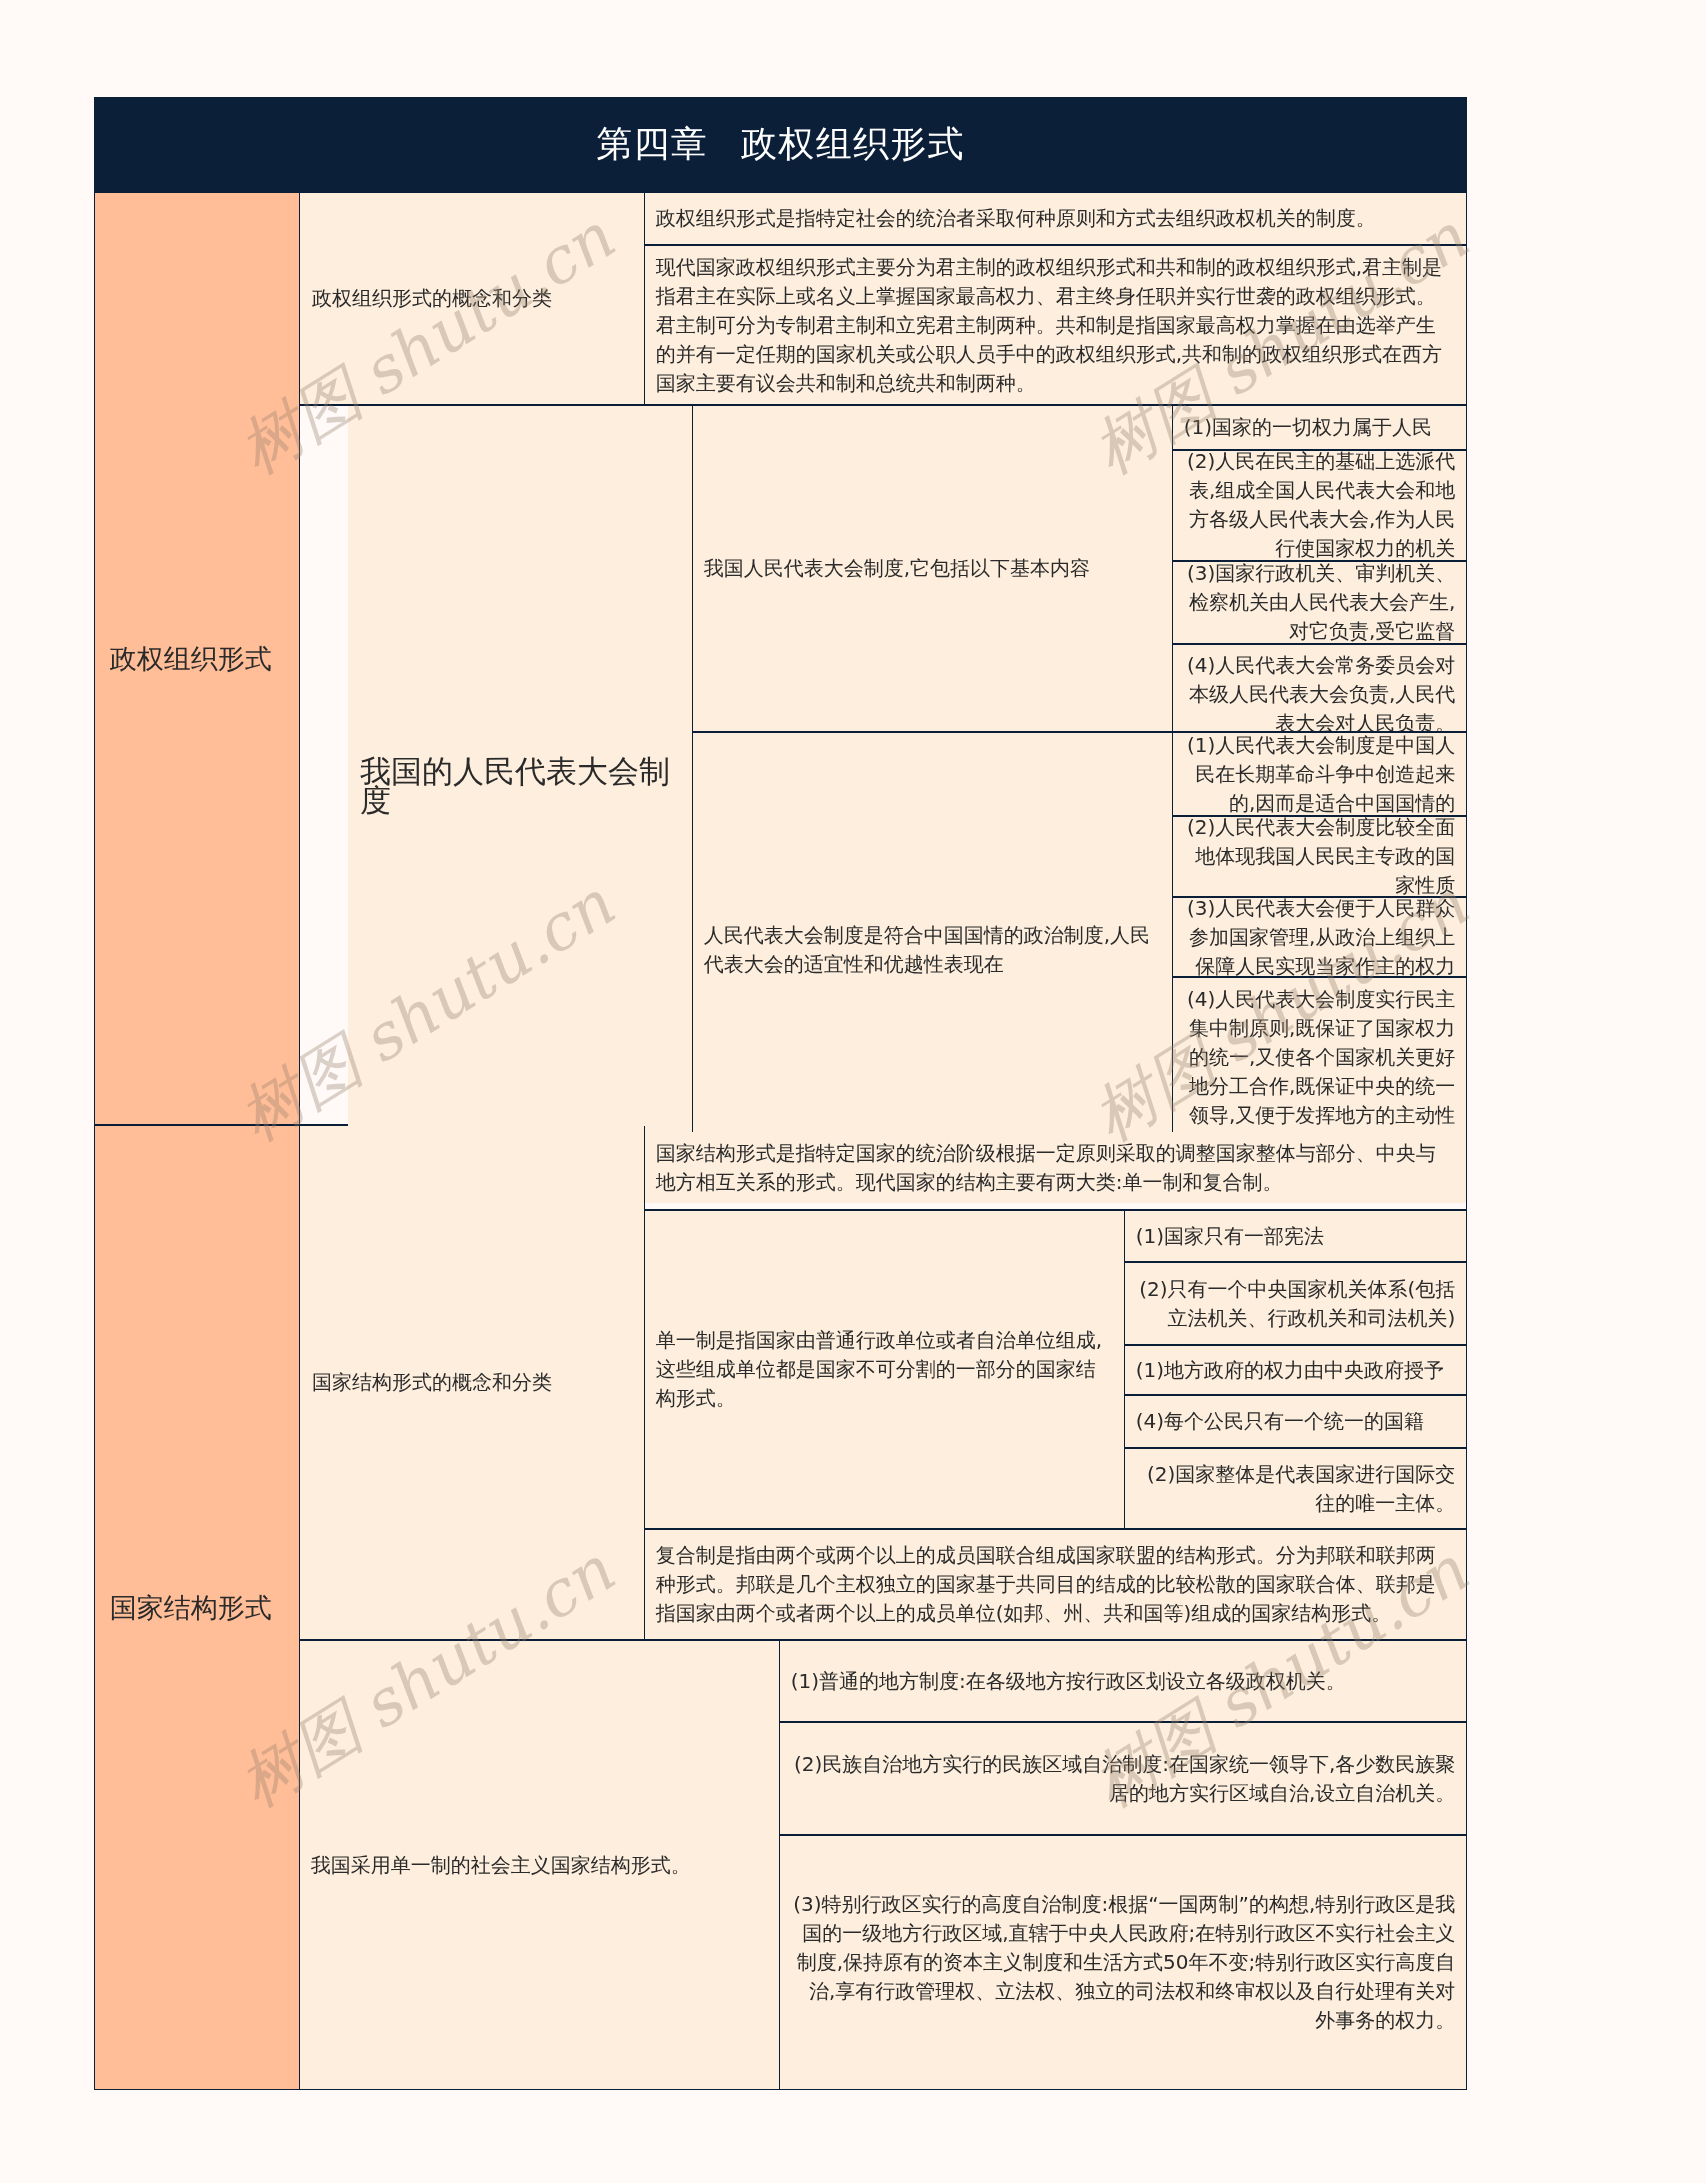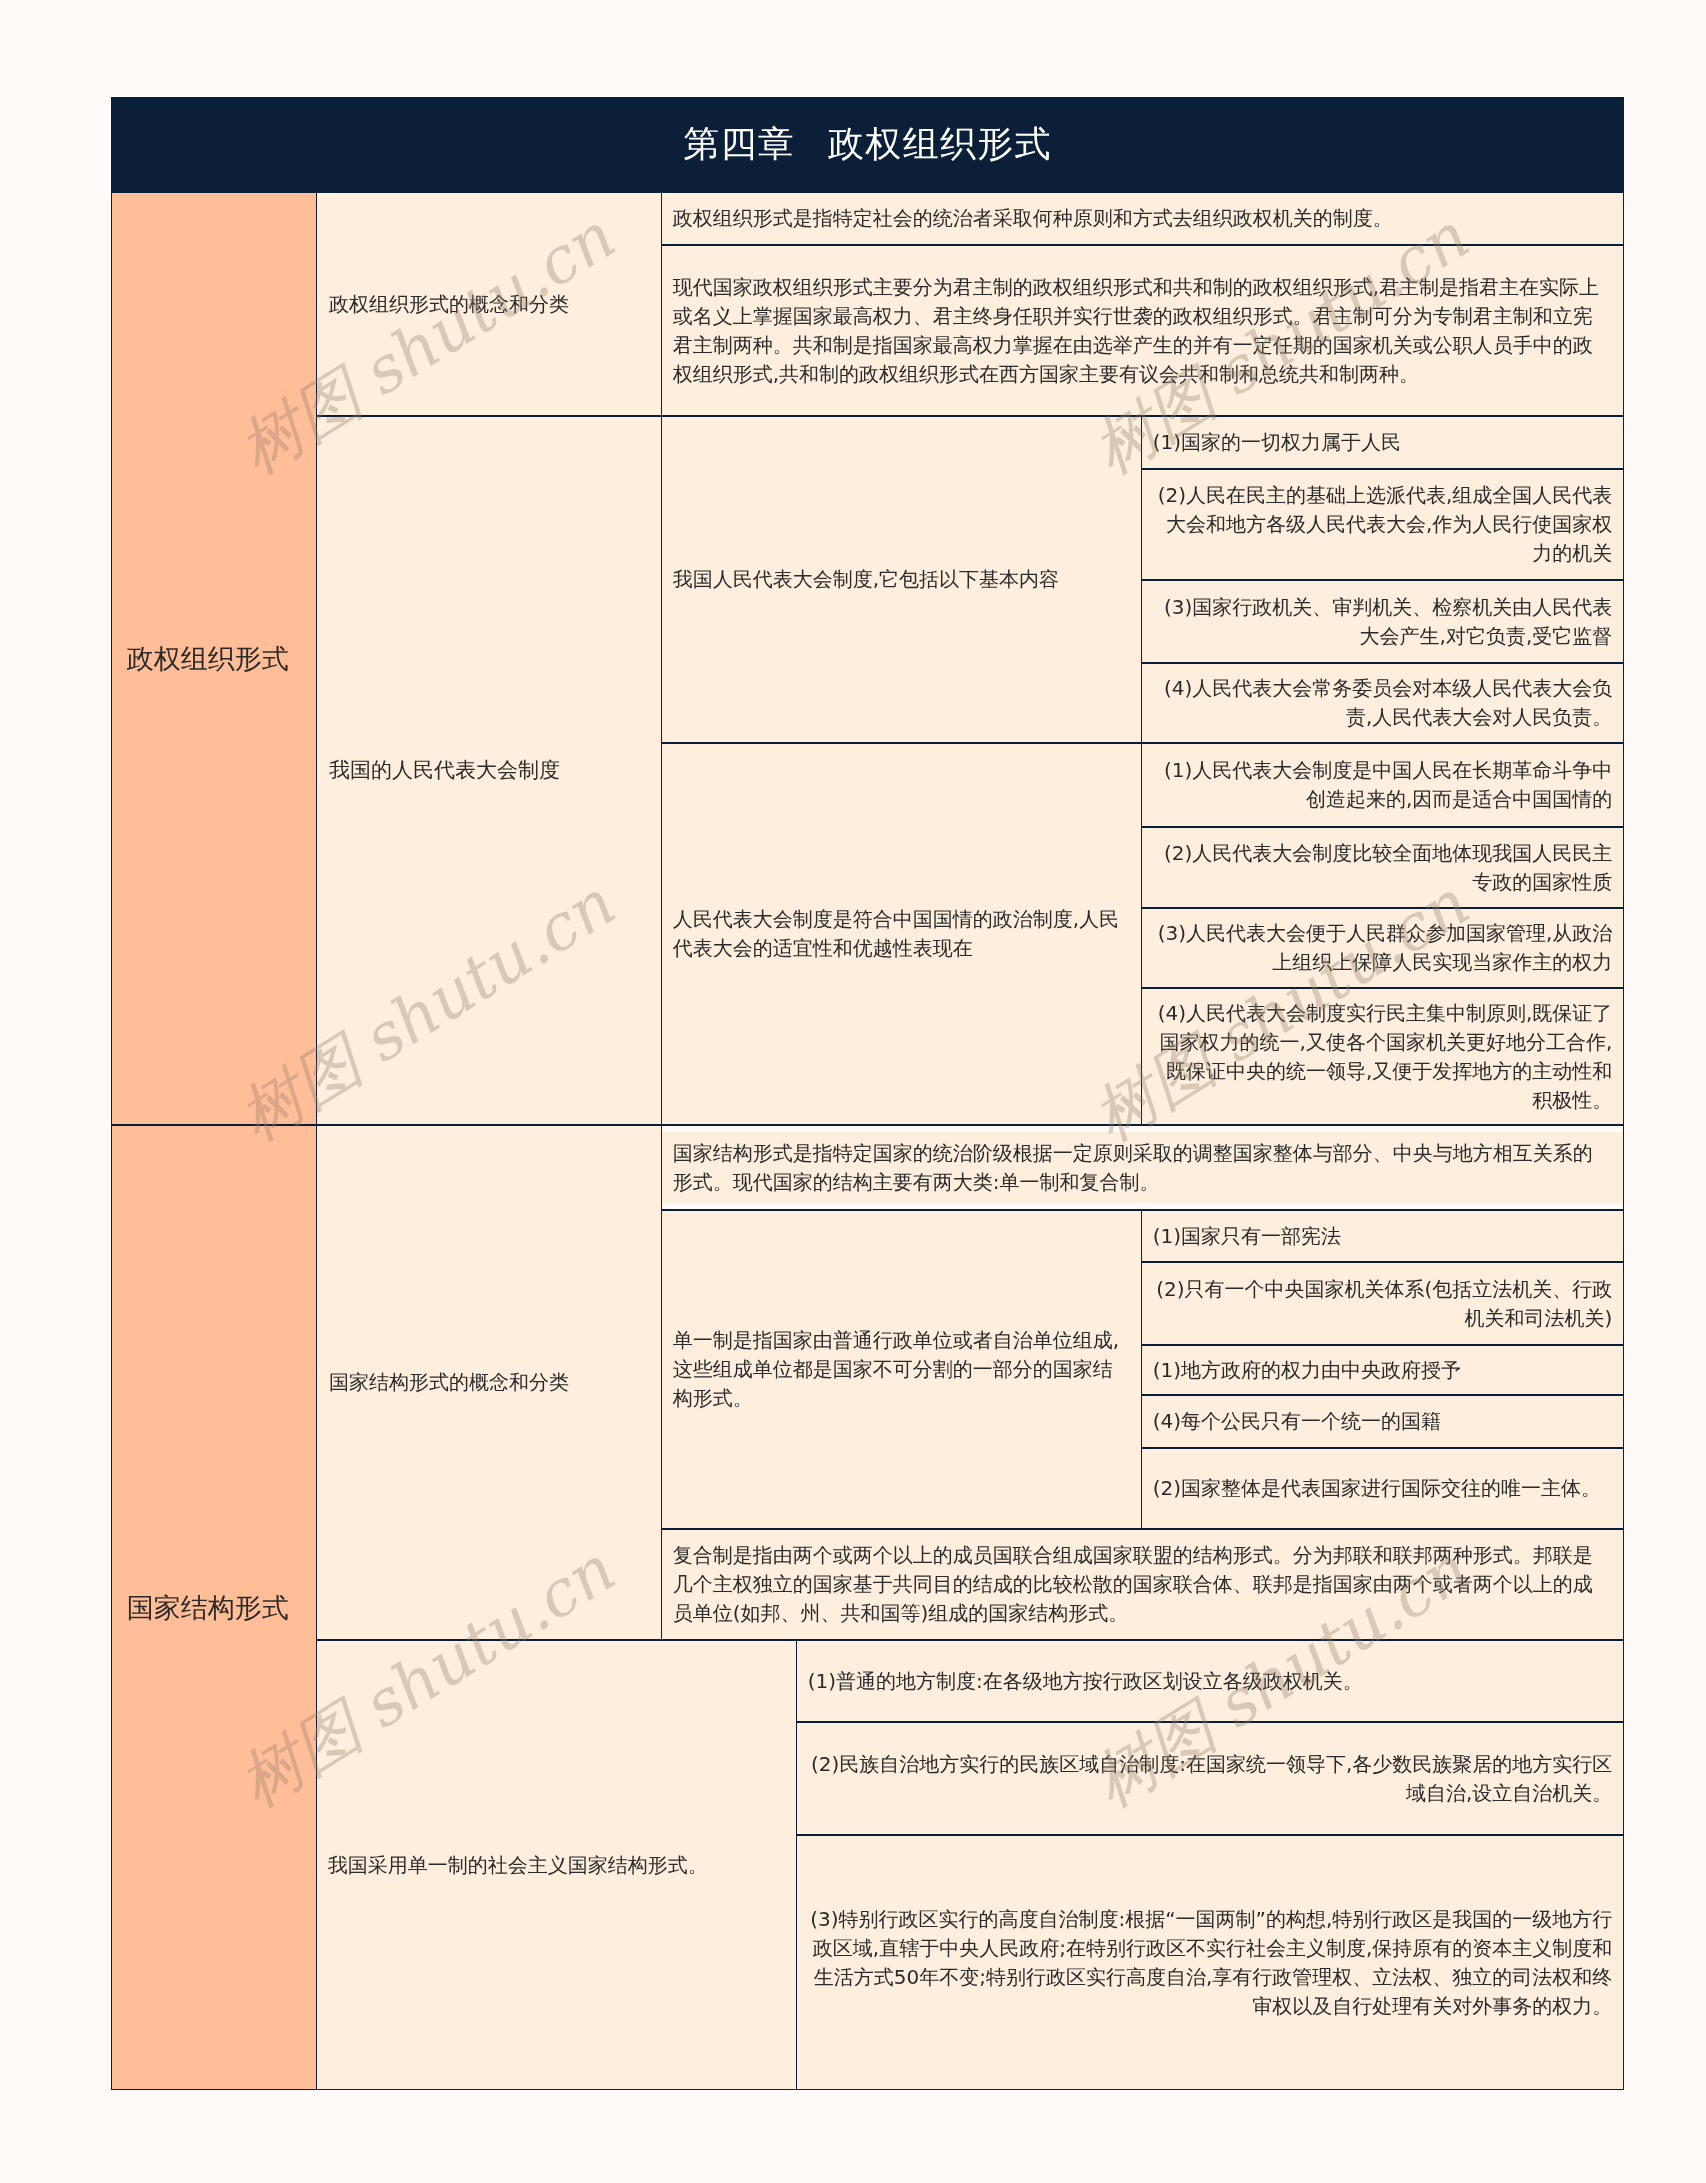--- a/index.html
+++ b/index.html
@@ -2,21 +2,21 @@
 <html style="font-size:10.7px"><head>
 <meta charset="utf-8">
 <style>
   html, body { margin:0; padding:0; }
   body {
     width:1707px; height:2183px; background:#fffaf8;
     font-family:"DejaVu Sans","Liberation Sans",sans-serif;
     position:relative; overflow:hidden; color:#2a2a2a;
   }
   .frame {
-    position:absolute; left:111px; top:97px; width:1513px;
+    position:absolute; left:94px; top:97px; width:1373px;
     border:1.3px solid #0b1e37; box-sizing:border-box;
   }
   .header {
     height:93px; background:#0c1f38; color:#ffffff;
     display:flex; align-items:center; justify-content:center;
     font-size:36px; letter-spacing:1.3px;
   }
   .header .sp { display:inline-block; width:33px; }
   .section { display:flex; border-top:2px solid #0b1e37; }
   .section:first-of-type { border-top:none; }
@@ -26,21 +26,21 @@
     border-right:1.3px solid #0b1e37; flex-shrink:0;
   }
   .rest { flex:1; display:flex; flex-direction:column; }
   .sub { display:flex; border-top:2px solid #0b1e37; }
   .sub.first { border-top:none; }
   .c2 {
     width:345px; background:#fdeedd; display:flex; align-items:center;
     padding:0 12px; box-sizing:border-box; font-size:20px; line-height:29px;
     border-right:1.3px solid #0b1e37; flex-shrink:0;
   }
-  .c2.big { font-size:21px; }
+  .c2.big { font-size:31px;margin-left:48px; }
   .right { flex:1; display:flex; flex-direction:column; }
   .row { display:flex; border-top:2px solid #0b1e37; }
   .row.first { border-top:none; }
   .cell {
     background:#fdeedd; padding:6.7px 10.7px; box-sizing:border-box;
     font-size:20px; line-height:29px; display:flex; align-items:center;
   }
   .c3 { width:480px; border-right:1.3px solid #0b1e37; flex-shrink:0; }
   .c3full { flex:1; }
   .c4col { flex:1; display:flex; flex-direction:column;text-align:right; }

